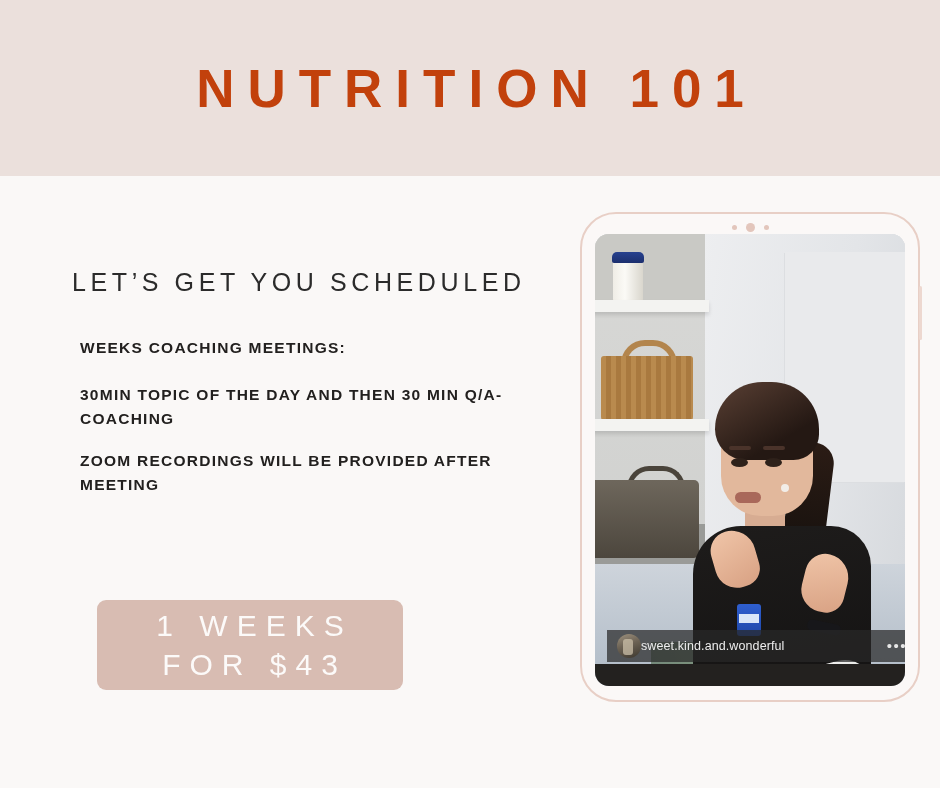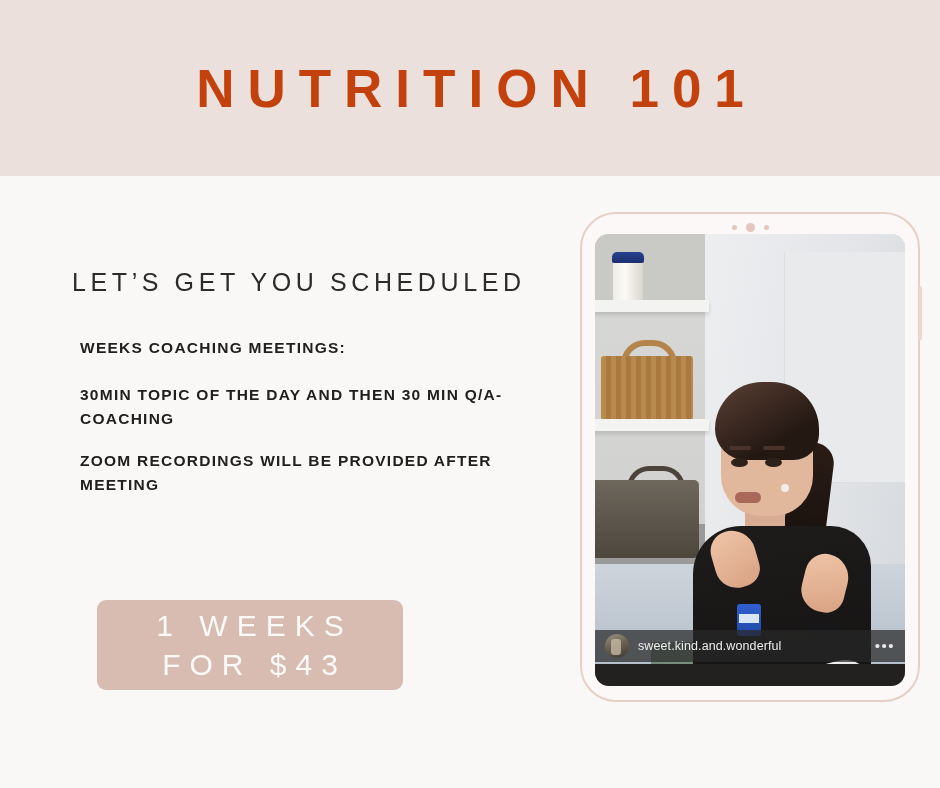--- a/index.html
+++ b/index.html
@@ -375,30 +375,29 @@
   .post-bottom {
     position: absolute;
     left: 0; bottom: 0;
     width: 310px; height: 22px;
     background: #23211F;
   }
 
   
   .ig-bar {
     position: absolute;
-    left: 0;
+    left: 12px;
     top: 396px;
     width: 310px;
     height: 32px;
     background: rgba(40,40,40,.72);
     display: flex;
     align-items: center;
     padding: 0 10px;
     box-sizing: border-box;
-    gap: 9px;
   }
   .ig-avatar {
     width: 24px; height: 24px;
     border-radius: 50%;
     flex: 0 0 auto;
     background:
       linear-gradient(160deg, #9E927F 0%, #6C6254 45%, #3C372E 100%);
     overflow: hidden;
     position: relative;
   }

